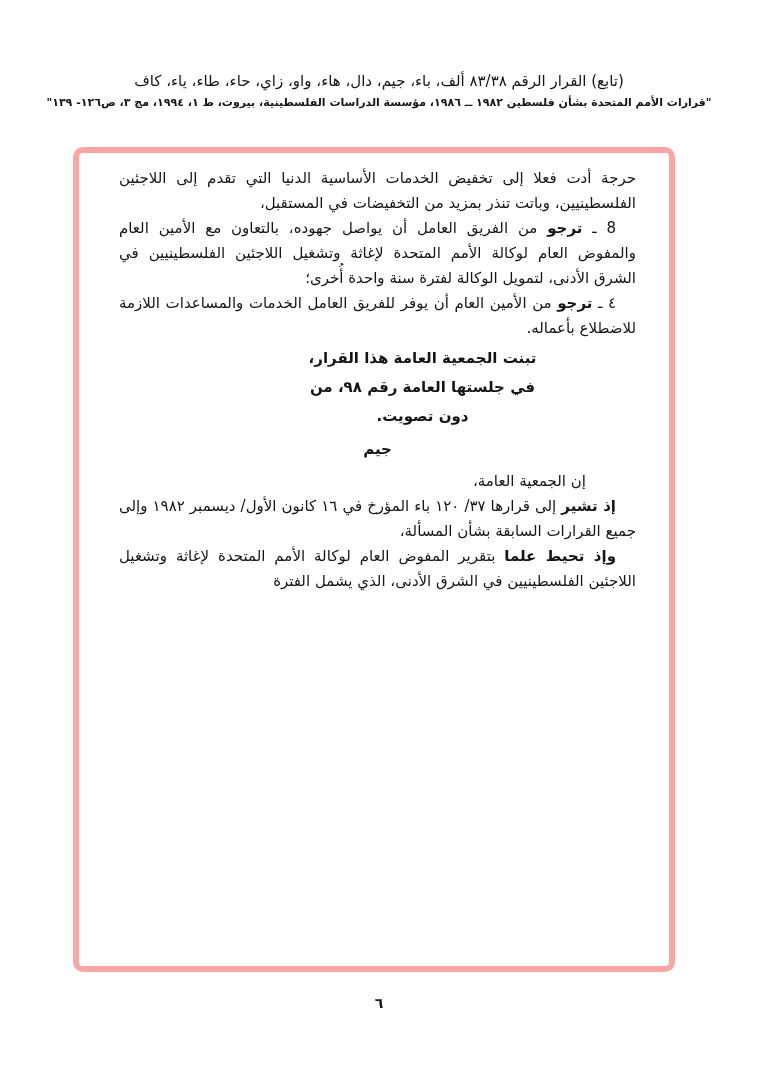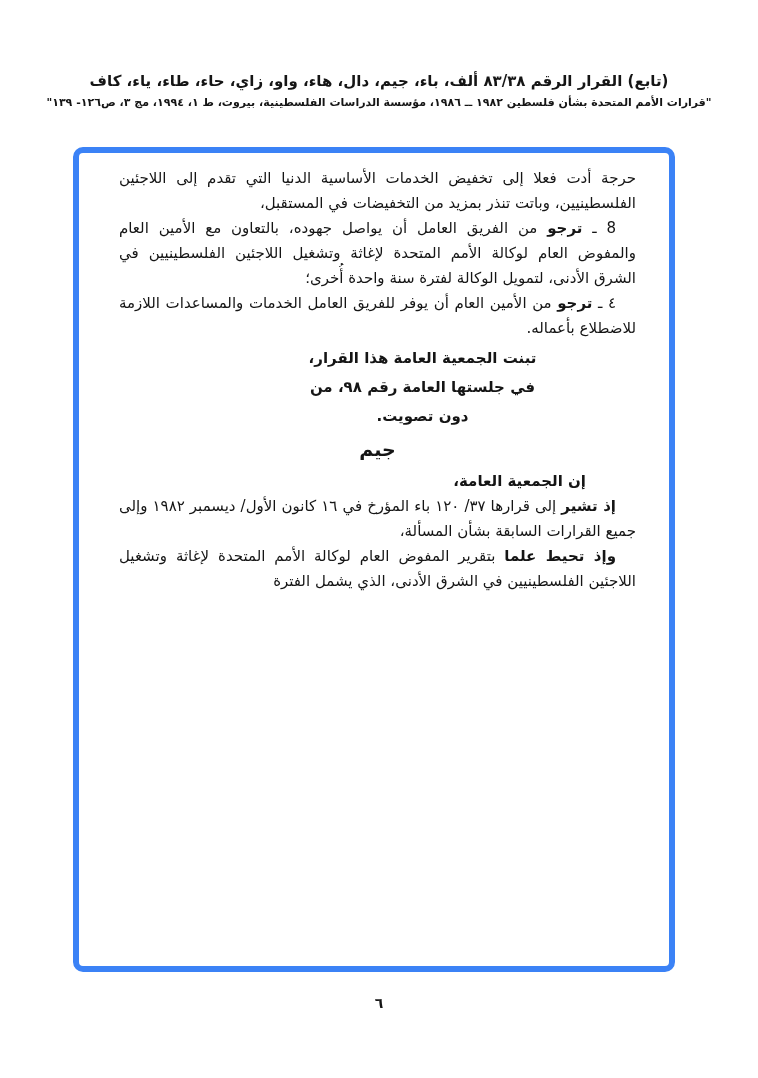--- a/index.html
+++ b/index.html
@@ -1,30 +1,30 @@
 <!DOCTYPE html>
 <html lang="ar"><head>
 <meta charset="utf-8">
 <style>
   html,body{margin:0;padding:0;background:#ffffff;}
   .page{position:relative;width:758px;height:1078px;background:#ffffff;
         font-family:"DejaVu Sans",sans-serif;color:#151515;overflow:hidden;}
   .header{position:absolute;top:72px;left:0;width:100%;text-align:center;direction:rtl;}
-  .title{font-size:15px;font-weight:bold;letter-spacing:0;}
+  .title{font-size:15px;font-weight:normal;letter-spacing:0;}
   .citation{font-size:11px;font-weight:bold;margin-top:6px;}
   .green-box{position:absolute;left:73px;top:147px;width:602px;height:825px;
-             box-sizing:border-box;border:6px solid #3b82f6;border-radius:10px;
+             box-sizing:border-box;border:6px solid #fca5a5;border-radius:10px;
              padding:13px 33px 0 40px;direction:rtl;overflow:hidden;background:#ffffff;}
   .body-p{margin:0;font-size:15px;line-height:25px;text-align:justify;text-indent:20px;}
   .no-indent{text-indent:0;}
   .adoption{margin:3px 92px 3px 182px;text-align:center;font-size:15px;line-height:29px;}
   .adoption div{white-space:nowrap;font-weight:bold;}
-  .section-letter{text-align:center;font-weight:bold;font-size:19px;line-height:26px;margin:5px 0 3px;}
+  .section-letter{text-align:center;font-weight:bold;font-size:15px;line-height:26px;margin:5px 0 3px;}
   .subtitle{text-align:center;font-weight:bold;font-size:15.5px;line-height:31px;}
-  .assembly{margin:6px 0 0;padding-right:50px;font-weight:bold;font-size:15px;line-height:26px;text-indent:0;}
+  .assembly{margin:6px 0 0;padding-right:50px;font-weight:normal;font-size:15px;line-height:26px;text-indent:0;}
   .footer-num{position:absolute;top:995px;left:0;width:100%;text-align:center;
               font-size:14px;font-weight:bold;}
   b{font-weight:bold;}
 </style>
 </head>
 <body>
 
 <div class="page">
 
   <div class="header">

